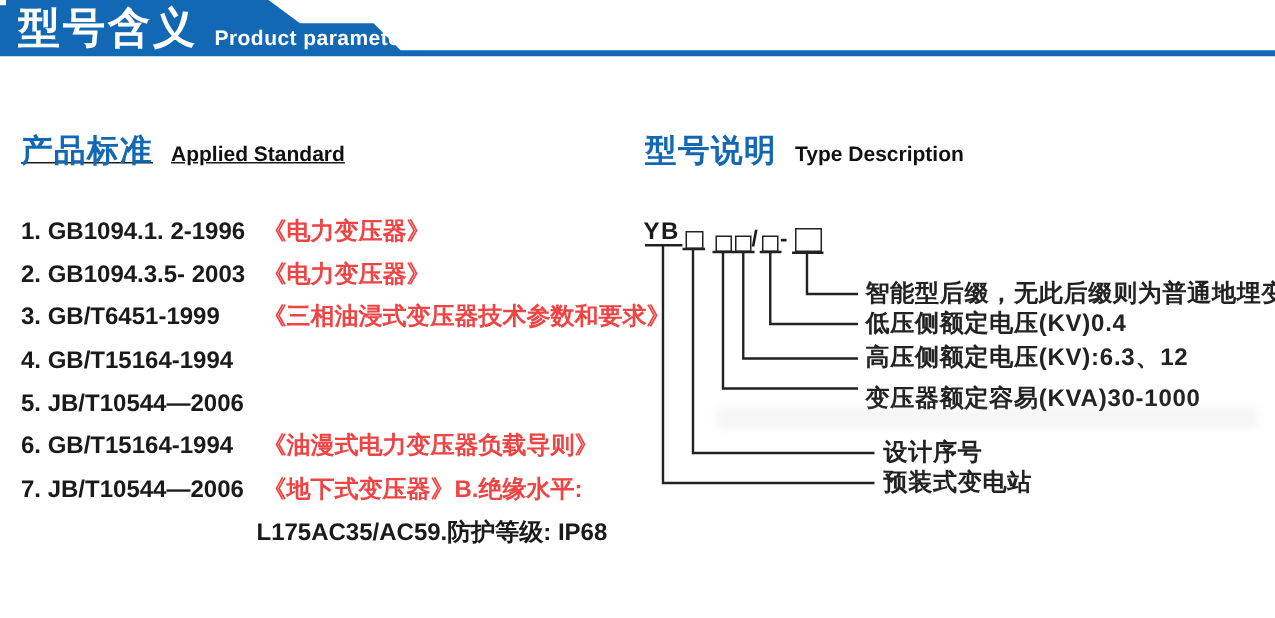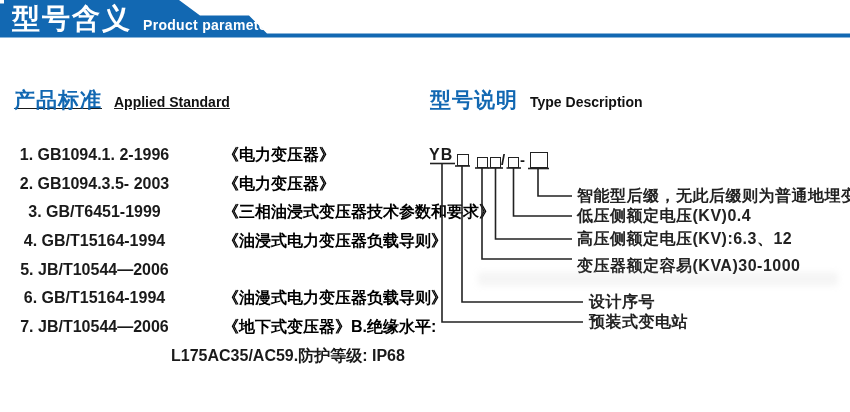--- a/index.html
+++ b/index.html
@@ -20,23 +20,23 @@
     letter-spacing:.3px;
   }
   
   .section-head{position:absolute;top:86px;height:26px;white-space:nowrap;}
   .section-head .cn{font-size:21px;font-weight:bold;color:var(--accent,#1268b2);letter-spacing:1px;}
   .section-head .en{font-size:14px;font-weight:600;color:#111;margin-left:12px;}
   .head-left{left:14px;text-decoration:underline;}
   .head-right{left:430px;}
   
   .std-list{position:absolute;left:14px;top:141px;width:412px;}
-  .std-row{display:flex;height:28.7px;line-height:28.7px;white-space:nowrap;text-align:center;}
+  .std-row{display:flex;height:28.7px;line-height:28.7px;white-space:nowrap;}
   .std-code{width:161px;font-size:16px;font-weight:600;color:#1a1a1a;flex:0 0 auto;}
-  .std-desc{font-size:16px;font-weight:600;color:#000000;margin-left:48px;}
+  .std-desc{font-size:16px;font-weight:600;color:#ef4444;}
   .std-cont{padding-left:157px;font-size:16px;font-weight:600;color:#1a1a1a;height:28.7px;line-height:28.7px;white-space:nowrap;}
   
   .diagram{position:absolute;left:425px;top:140px;width:425px;height:210px;}
   .diagram svg{position:absolute;left:0;top:0;}
   .code-prefix{position:absolute;left:4px;top:6px;font-size:16px;font-weight:bold;color:#1a1a1a;letter-spacing:1px;}
   .ph-box{position:absolute;border:1.6px solid #222;background:transparent;}
   .box1{left:32px;top:14px;width:10px;height:10px;}
   .box2{left:52px;top:17px;width:9px;height:9px;}
   .box3{left:65px;top:17px;width:9px;height:9px;}
   .box4{left:83px;top:17px;width:9px;height:9px;}
@@ -86,21 +86,20 @@
     <div class="std-row">
       <span class="std-code">2. GB1094.3.5- 2003</span>
       <span class="std-desc">《电力变压器》</span>
     </div>
     <div class="std-row">
       <span class="std-code">3. GB/T6451-1999</span>
       <span class="std-desc">《三相油浸式变压器技术参数和要求》</span>
     </div>
     <div class="std-row">
       <span class="std-code">4. GB/T15164-1994</span>
-      <span class="std-desc">《油浸式电力变压器负载导则》</span>
     </div>
     <div class="std-row">
       <span class="std-code">5. JB/T10544—2006</span>
     </div>
     <div class="std-row">
       <span class="std-code">6. GB/T15164-1994</span>
       <span class="std-desc">《油漫式电力变压器负载导则》</span>
     </div>
     <div class="std-row">
       <span class="std-code">7. JB/T10544—2006</span>

